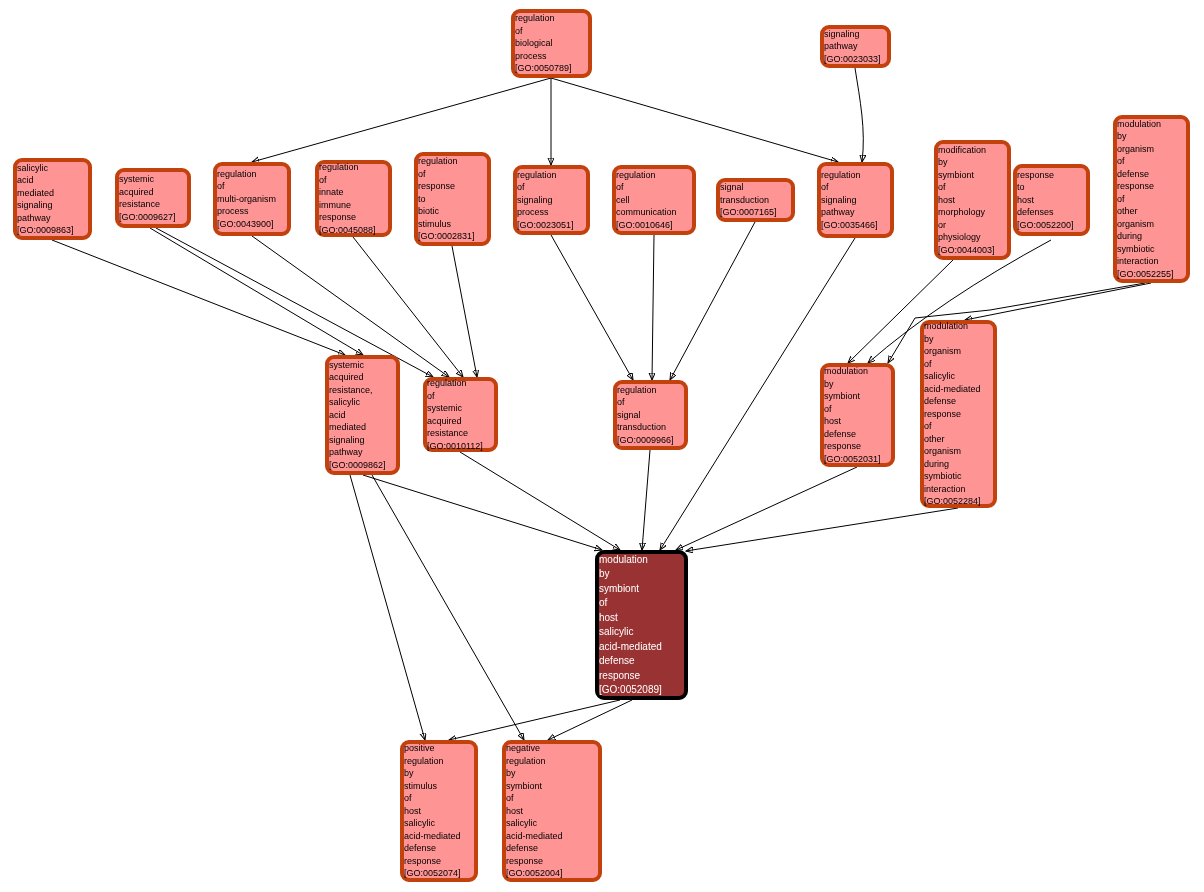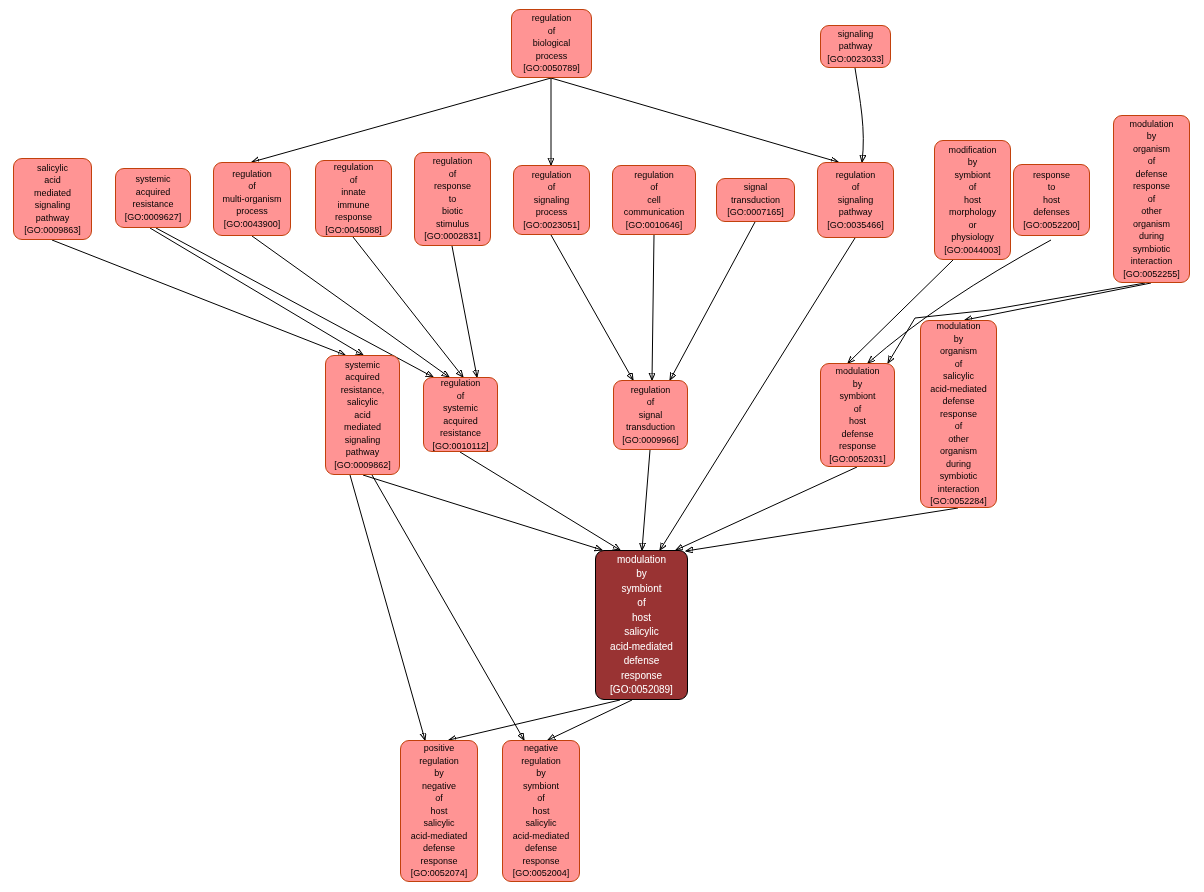--- a/index.html
+++ b/index.html
@@ -9,24 +9,23 @@
     background:#ffffff;
     font-family:"Liberation Sans", sans-serif;
     overflow:hidden;
   }
   #edge-layer{position:absolute;left:0;top:0;width:1204px;height:892px;}
   #edge-layer path, #edge-layer polyline{stroke:#000;stroke-width:1;fill:none;}
   .node{
     position:absolute;
     box-sizing:border-box;
     background:#ff9494;
-    border:1px solid #c2410c;
+    border:4px solid #c2410c;
     border-radius:9px;
     display:flex;align-items:center;justify-content:center;
-    text-align:center;
     font-size:9px;line-height:12.5px;color:#000;
     cursor:pointer;
   }
   .node span{white-space:pre-line;display:block;width:100%;}
   .node.focus{
     background:#993333;
     color:#ffffff;
     font-size:10px;line-height:14.5px;
     border-color:#000;
   }
@@ -246,30 +245,30 @@
 acid-mediated
 defense
 response
 [GO:0052089]</span>
     </div>
 
   <div class="node" style="left:400px;top:740px;width:78px;height:142px">
       <span>positive
 regulation
 by
-negative
+stimulus
 of
 host
 salicylic
 acid-mediated
 defense
 response
 [GO:0052074]</span>
     </div>
-  <div class="node" style="left:502px;top:740px;width:78px;height:142px">
+  <div class="node" style="left:502px;top:740px;width:100px;height:142px">
       <span>negative
 regulation
 by
 symbiont
 of
 host
 salicylic
 acid-mediated
 defense
 response

